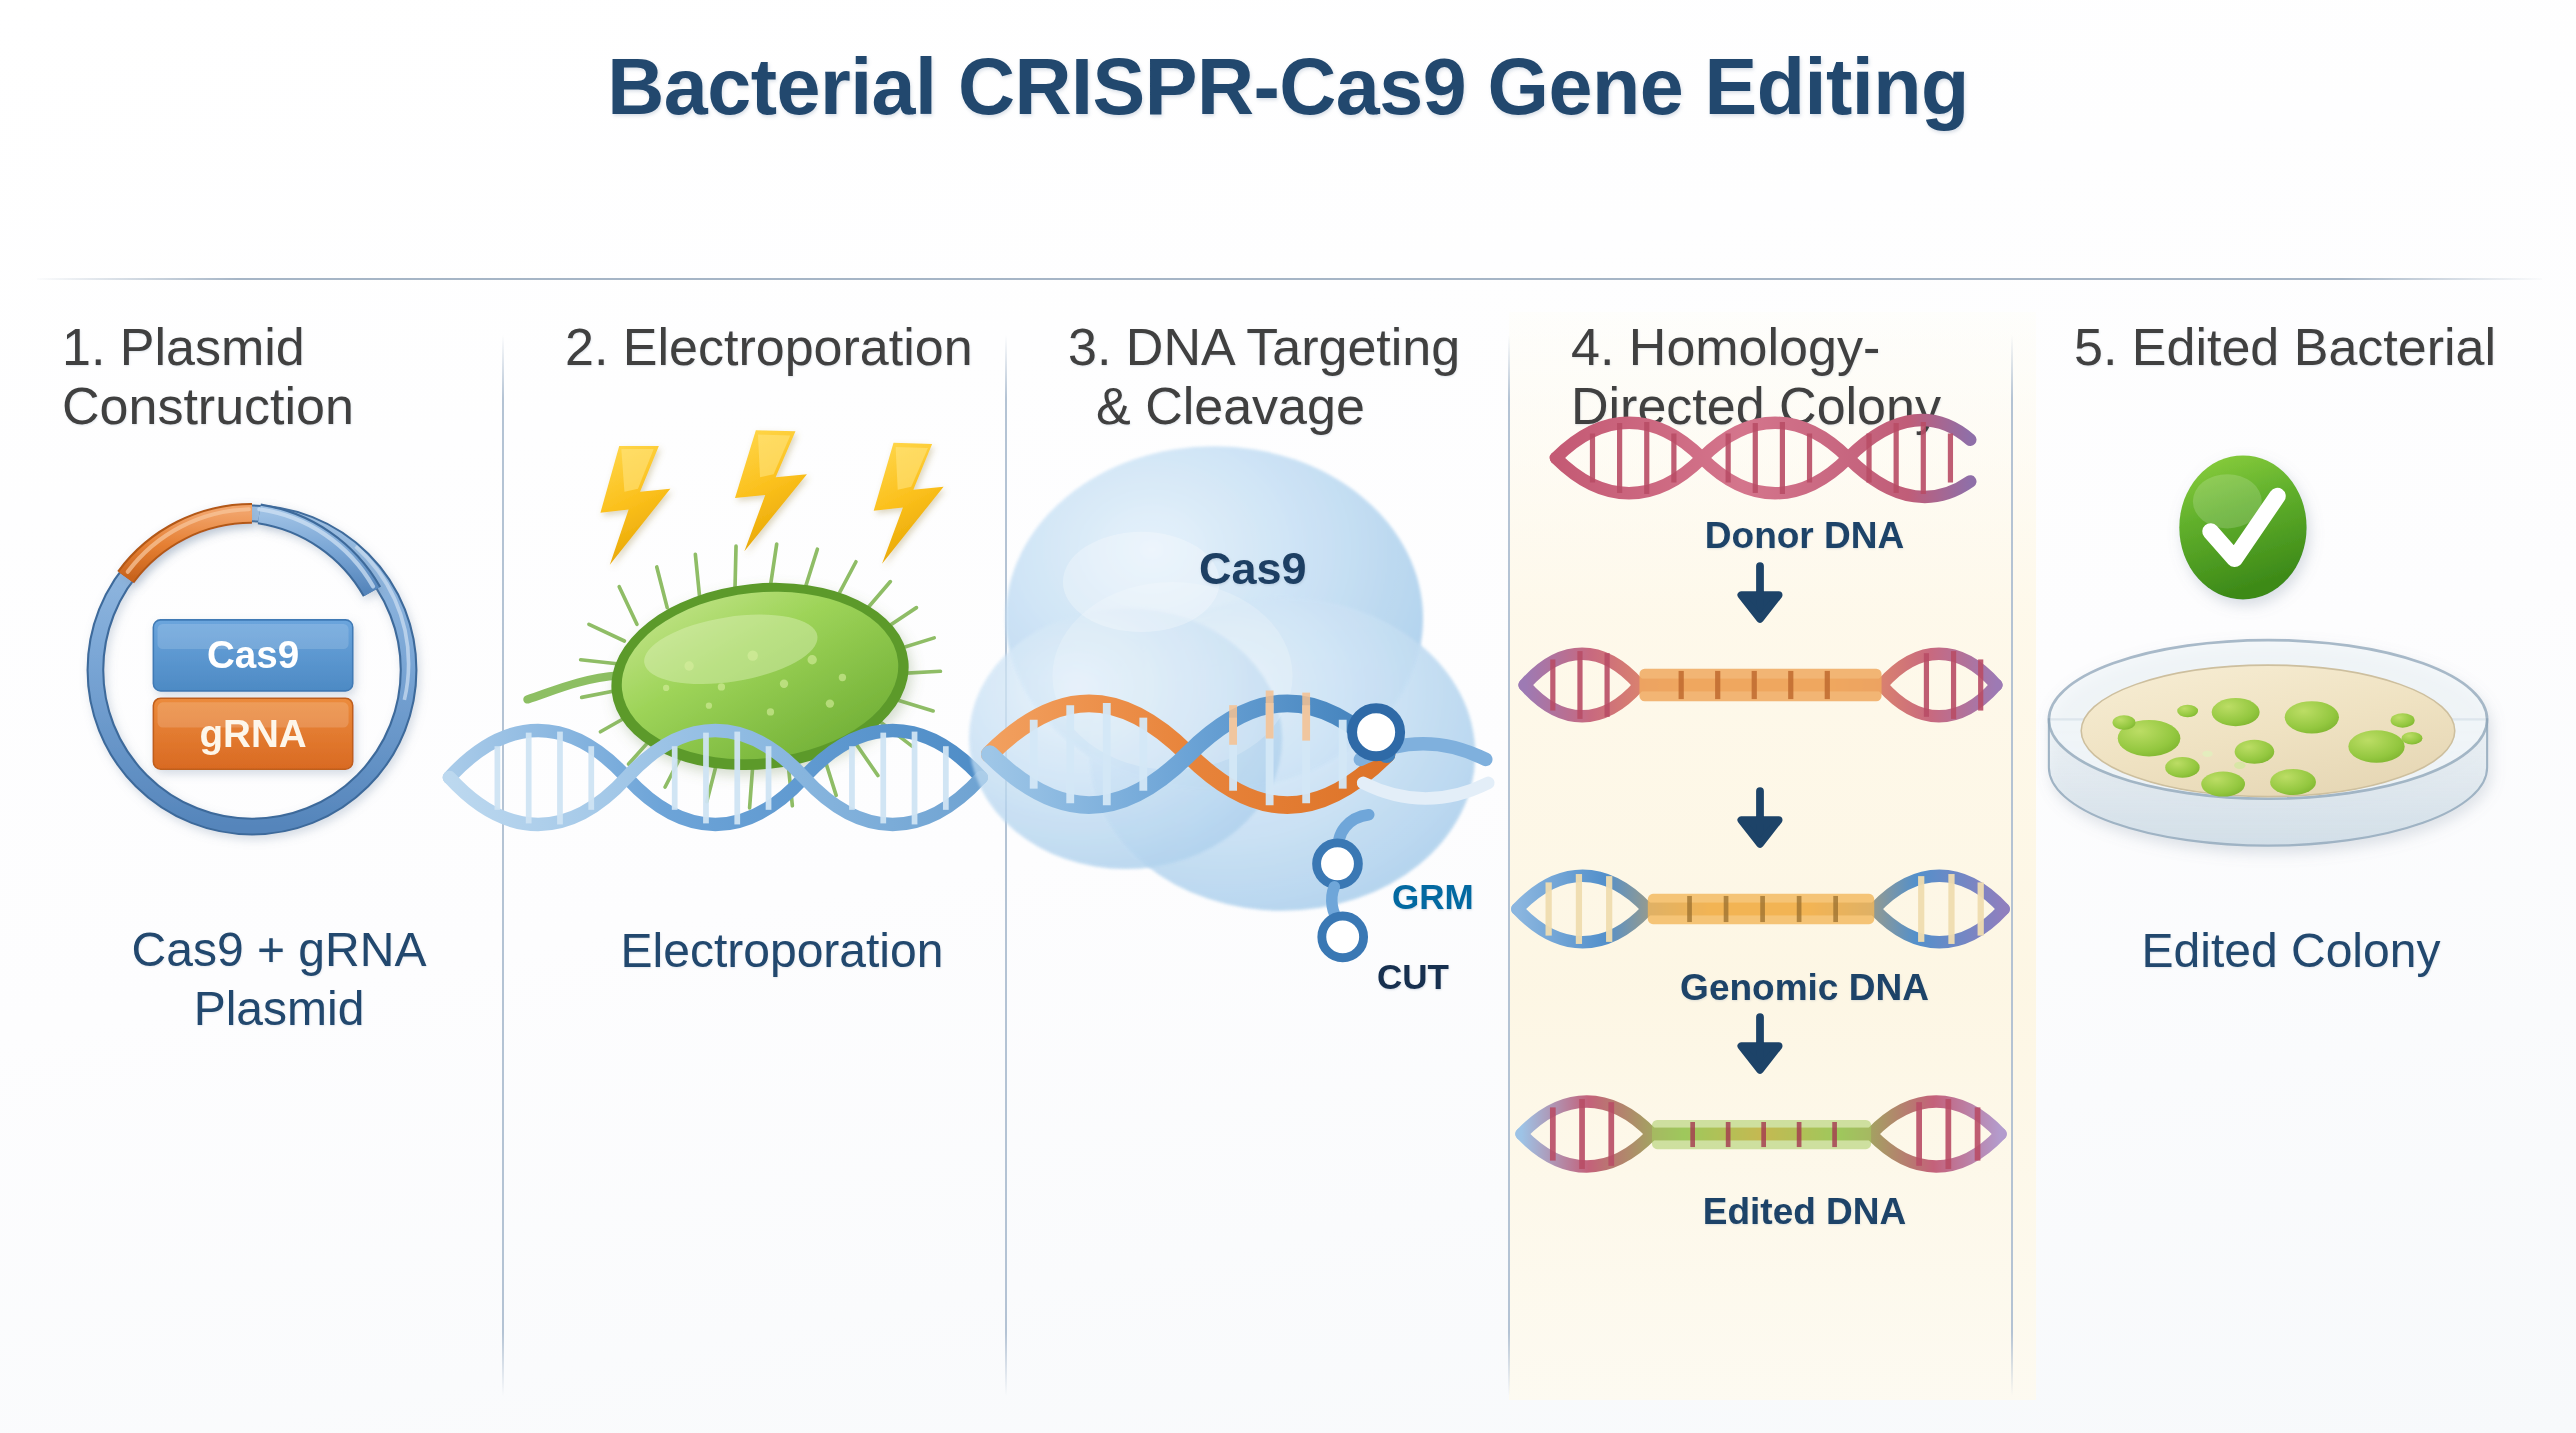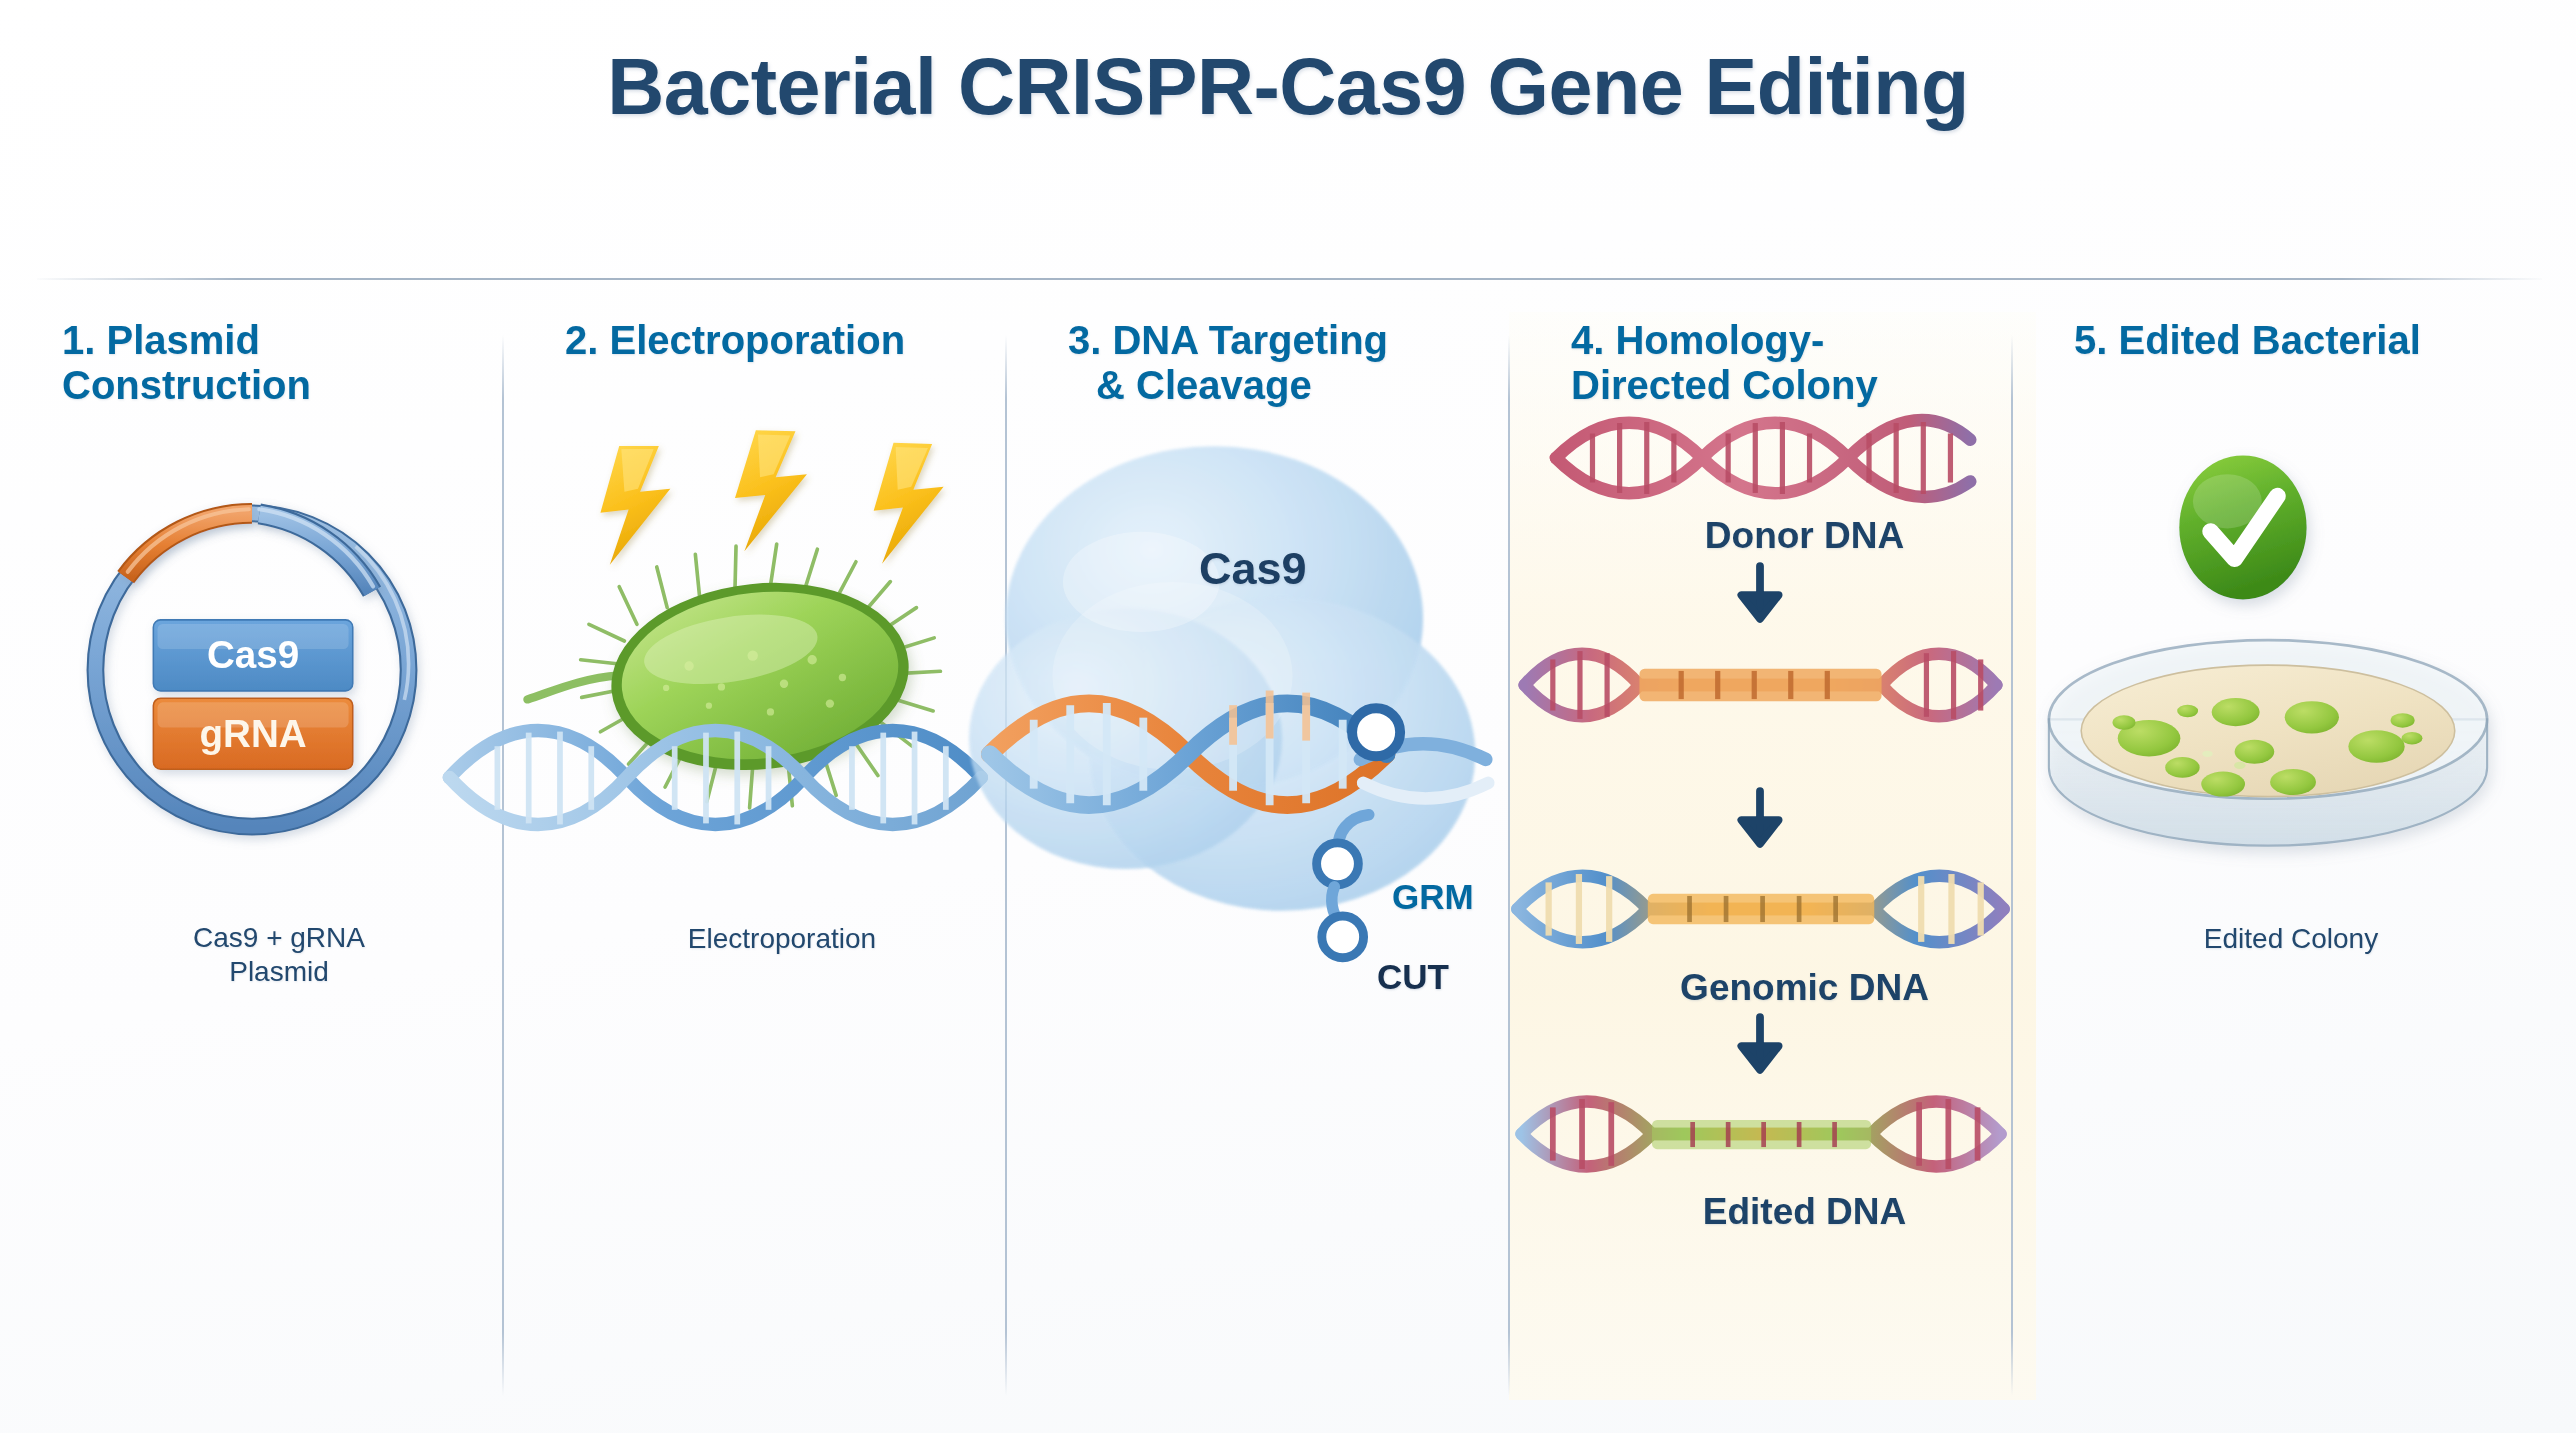--- a/index.html
+++ b/index.html
@@ -57,35 +57,35 @@
   #div-1 { left: 502px; }
   #div-2 { left: 1005px; }
   #div-3 { left: 1508px; }
   #div-4 { left: 2011px; }
 
   .panel-heading {
     position: absolute;
     top: 39px;
     left: 62px;
     width: 428px;
-    font-size: 40px;
+    font-size: 52px;
     line-height: 1.13;
-    font-weight: 700;
-    color: #0369a1;
+    font-weight: 400;
+    color: #404040;
     text-shadow: 0.5px 1px 2.1px rgba(130,150,175,0.25);
   }
   .panel-heading .ln2 { display: block; padding-left: 28px; }
   .panel-heading .ln2.flush { padding-left: 0; }
 
   .panel-caption {
     position: absolute;
     width: 558px;
     left: 0;
     text-align: center;
-    font-size: 28px;
+    font-size: 48px;
     line-height: 1.22;
     font-weight: 500;
     color: #22486e;
     text-shadow: 0.5px 1px 2.1px rgba(130,150,175,0.22);
   }
 
   
   #panel4-tint {
     position: absolute;
     left: 1509px; top: 312px;

